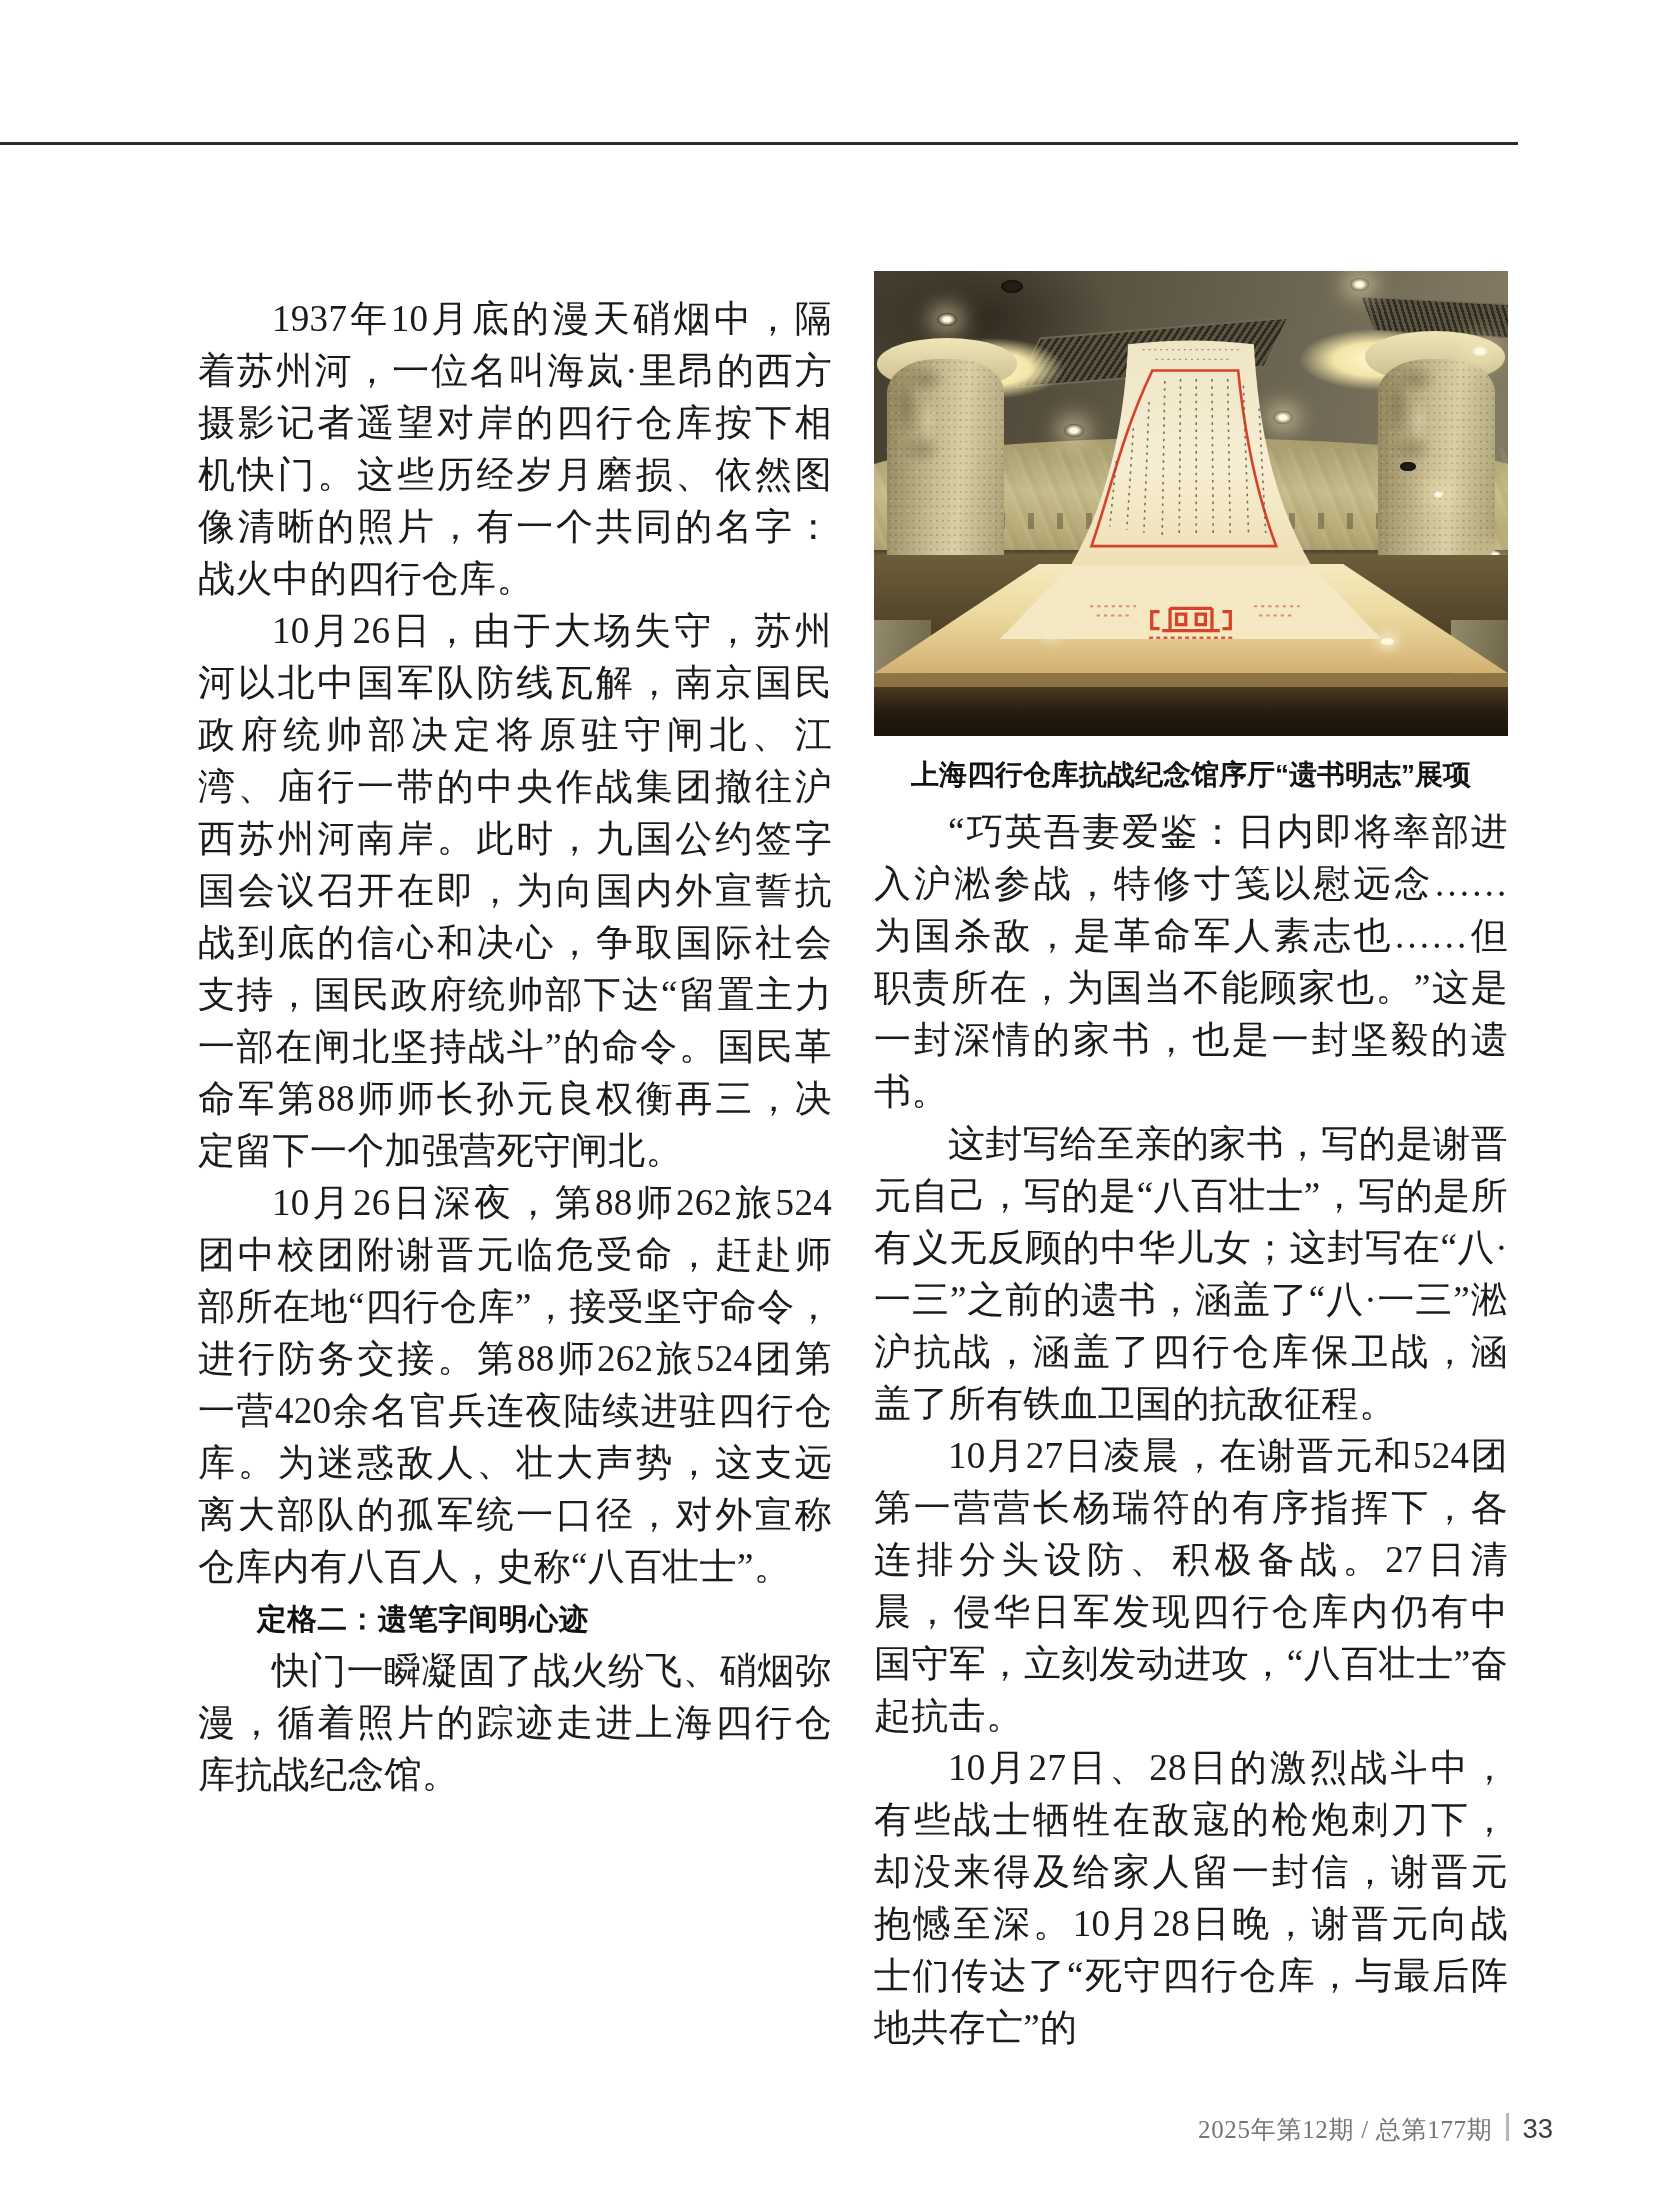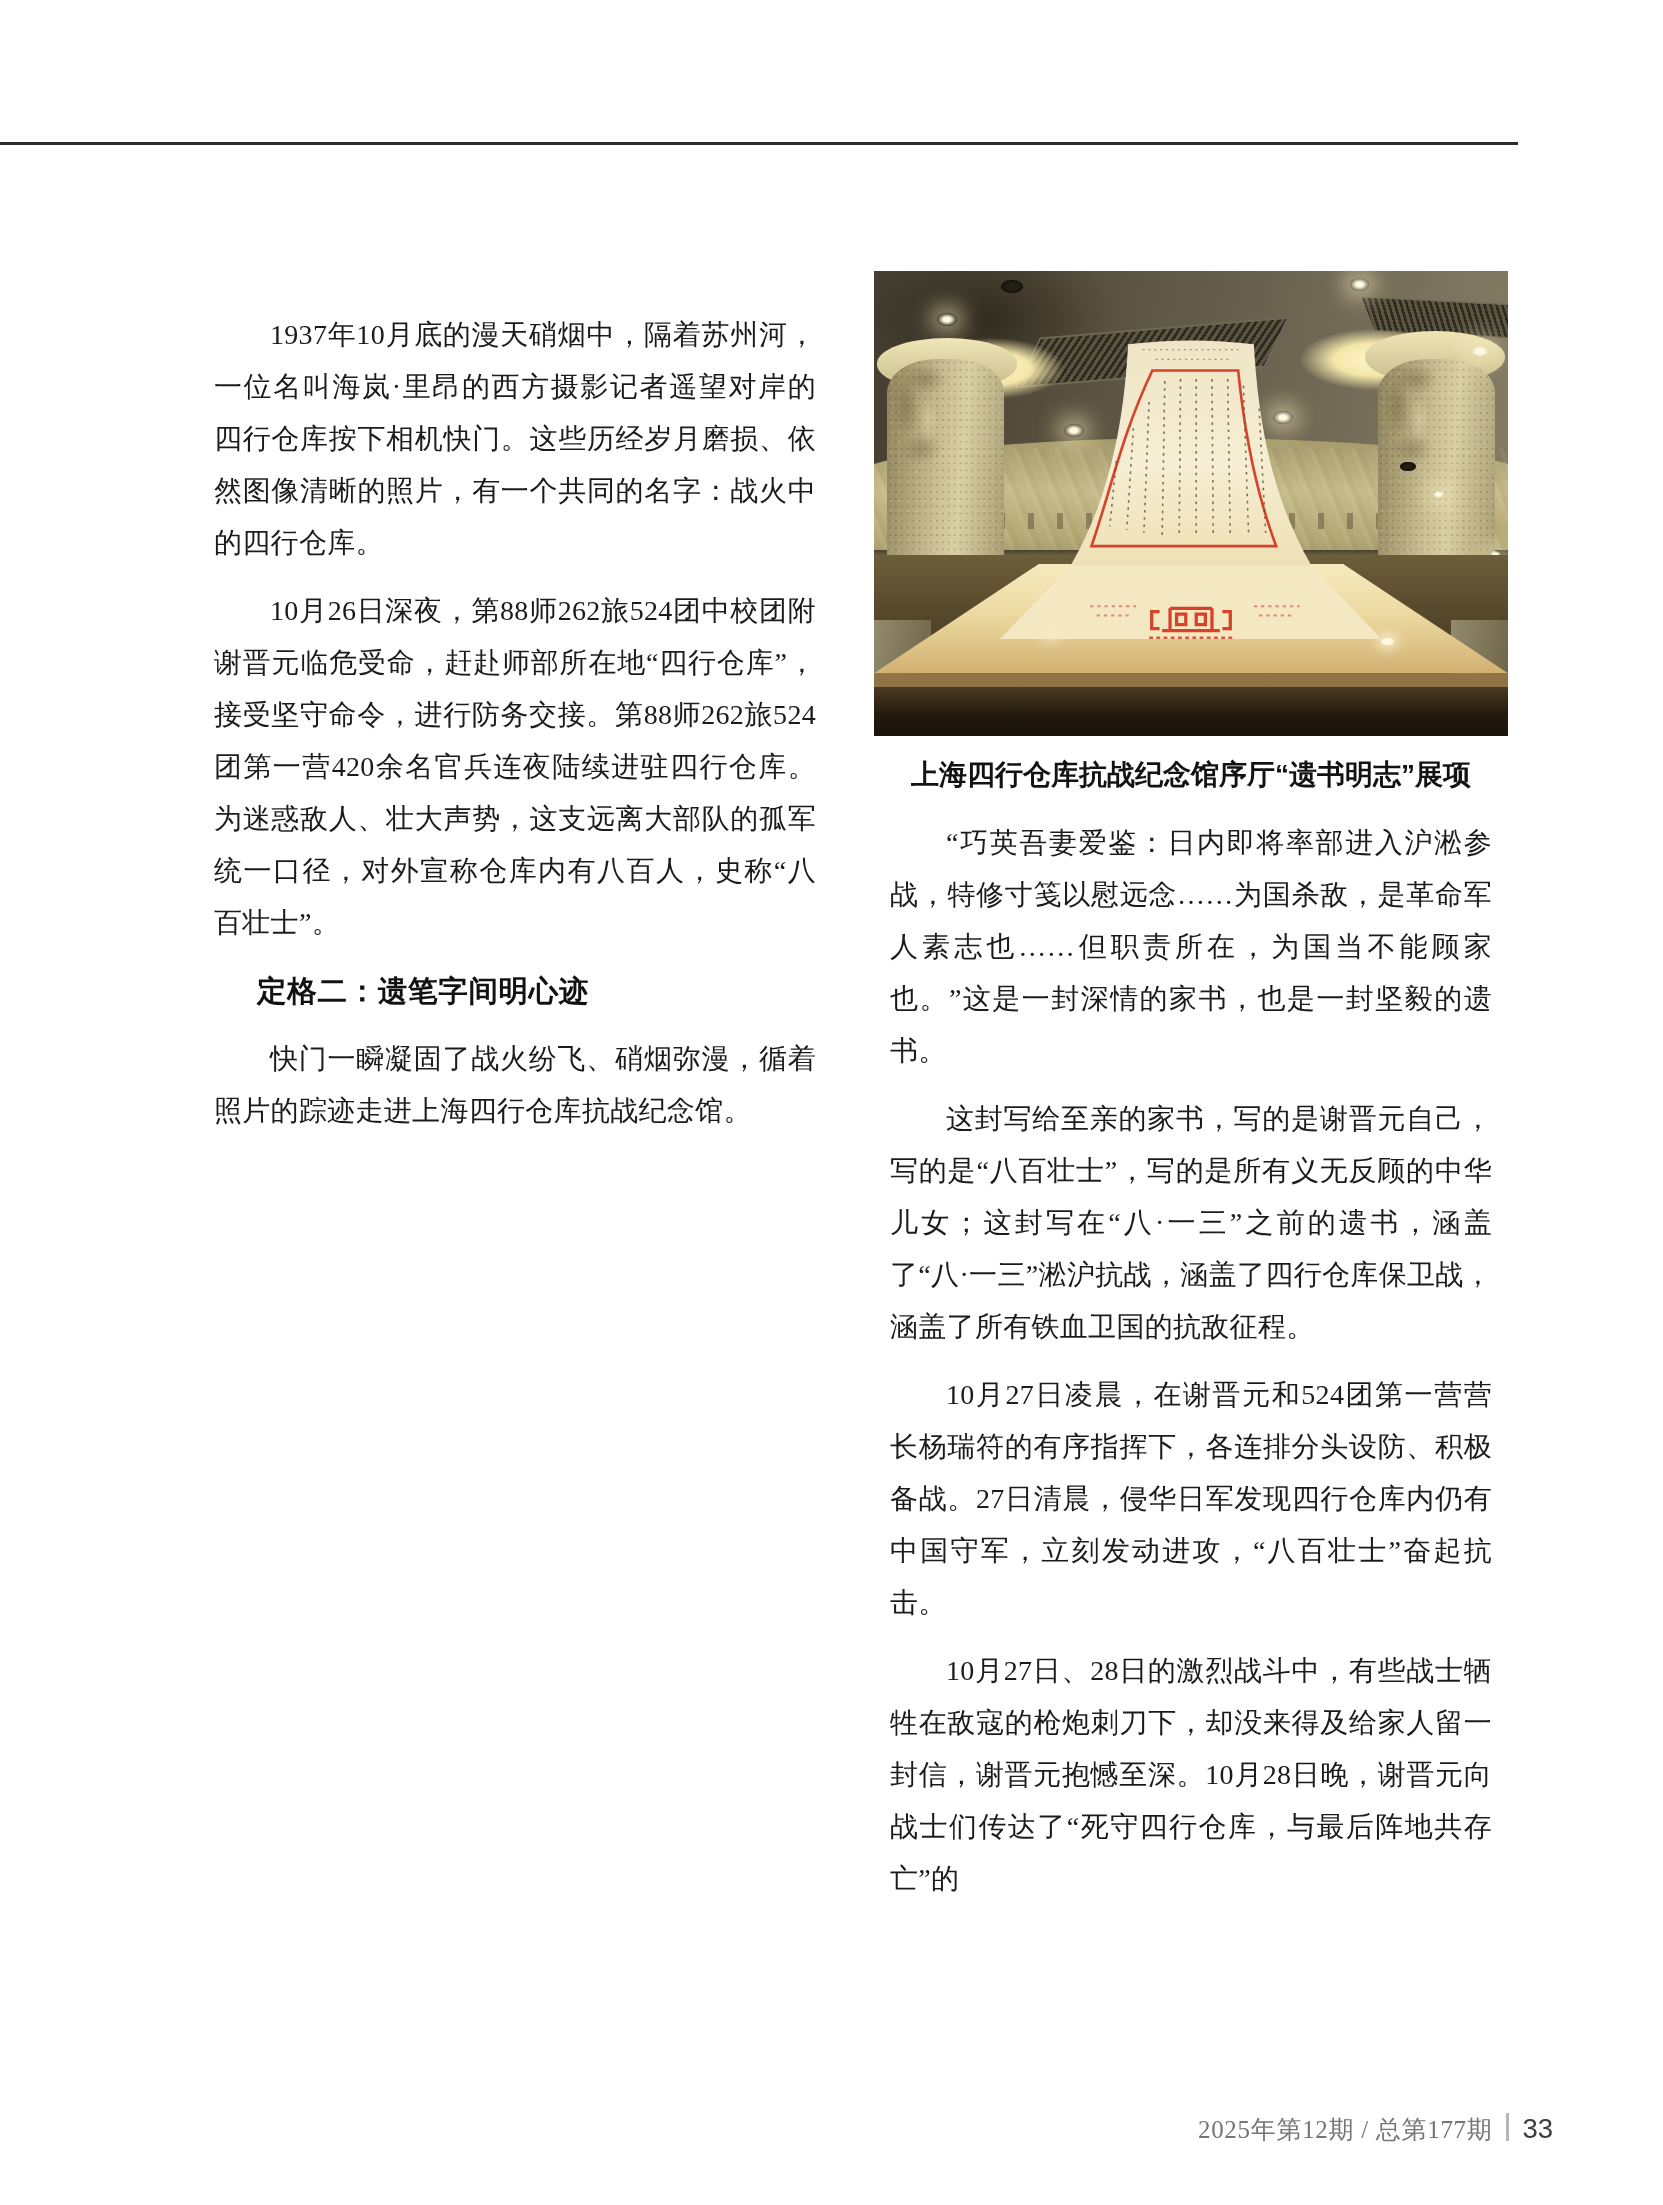--- a/index.html
+++ b/index.html
@@ -5,21 +5,21 @@
   html,body{margin:0;padding:0;background:#ffffff;}
   .page{
     position:relative;width:1664px;height:2205px;background:#ffffff;overflow:hidden;
     font-family:"Liberation Serif","DejaVu Serif",serif;color:#1b1b1b;
   }
   .top-rule{position:absolute;left:0;top:142px;width:1518px;height:2.6px;background:#2e2c2a;}
   .col{position:absolute;width:634px;}
   .col-left{left:198px;top:293px;}
   .col-right{left:874px;top:271px;}
   p.body{
-    margin:16px;font-size:28px;line-height:52px;text-align:justify;
+    margin:0;font-size:37px;line-height:52px;text-align:justify;
     text-indent:2em;letter-spacing:0.3px;color:#1b1b1b;
   }
   p.subhead{
     margin:0;font-size:29.5px;line-height:52px;font-weight:bold;color:#111;
     text-indent:2em;letter-spacing:0.7px;
   }
   .caption{
     margin:13px 0 4.6px 0;font-size:28px;line-height:52px;font-weight:bold;
     text-align:center;color:#121212;
     font-family:"Liberation Sans","DejaVu Sans",sans-serif;
@@ -99,20 +99,21 @@
 </style>
 </head>
 <body>
 
 <div class="page">
 
   <div class="top-rule"></div>
 
   <div class="col col-left">
     <p class="body">1937年10月底的漫天硝烟中，隔着苏州河，一位名叫海岚·里昂的西方摄影记者遥望对岸的四行仓库按下相机快门。这些历经岁月磨损、依然图像清晰的照片，有一个共同的名字：战火中的四行仓库。</p>
+    <p class="body">10月26日，由于大场失守，苏州河以北中国军队防线瓦解，南京国民政府统帅部决定将原驻守闸北、江湾、庙行一带的中央作战集团撤往沪西苏州河南岸。此时，九国公约签字国会议召开在即，为向国内外宣誓抗战到底的信心和决心，争取国际社会支持，国民政府统帅部下达“留置主力一部在闸北坚持战斗”的命令。国民革命军第88师师长孙元良权衡再三，决定留下一个加强营死守闸北。</p>
     <p class="body">10月26日深夜，第88师262旅524团中校团附谢晋元临危受命，赶赴师部所在地“四行仓库”，接受坚守命令，进行防务交接。第88师262旅524团第一营420余名官兵连夜陆续进驻四行仓库。为迷惑敌人、壮大声势，这支远离大部队的孤军统一口径，对外宣称仓库内有八百人，史称“八百壮士”。</p>
     <p class="subhead">定格二：遗笔字间明心迹</p>
     <p class="body">快门一瞬凝固了战火纷飞、硝烟弥漫，循着照片的踪迹走进上海四行仓库抗战纪念馆。</p>
   </div>
 
   <div class="col col-right">
 
     <figure class="photo">
       <div class="ph-ceiling"></div>
       <div class="ph-ceil-shade"></div>

